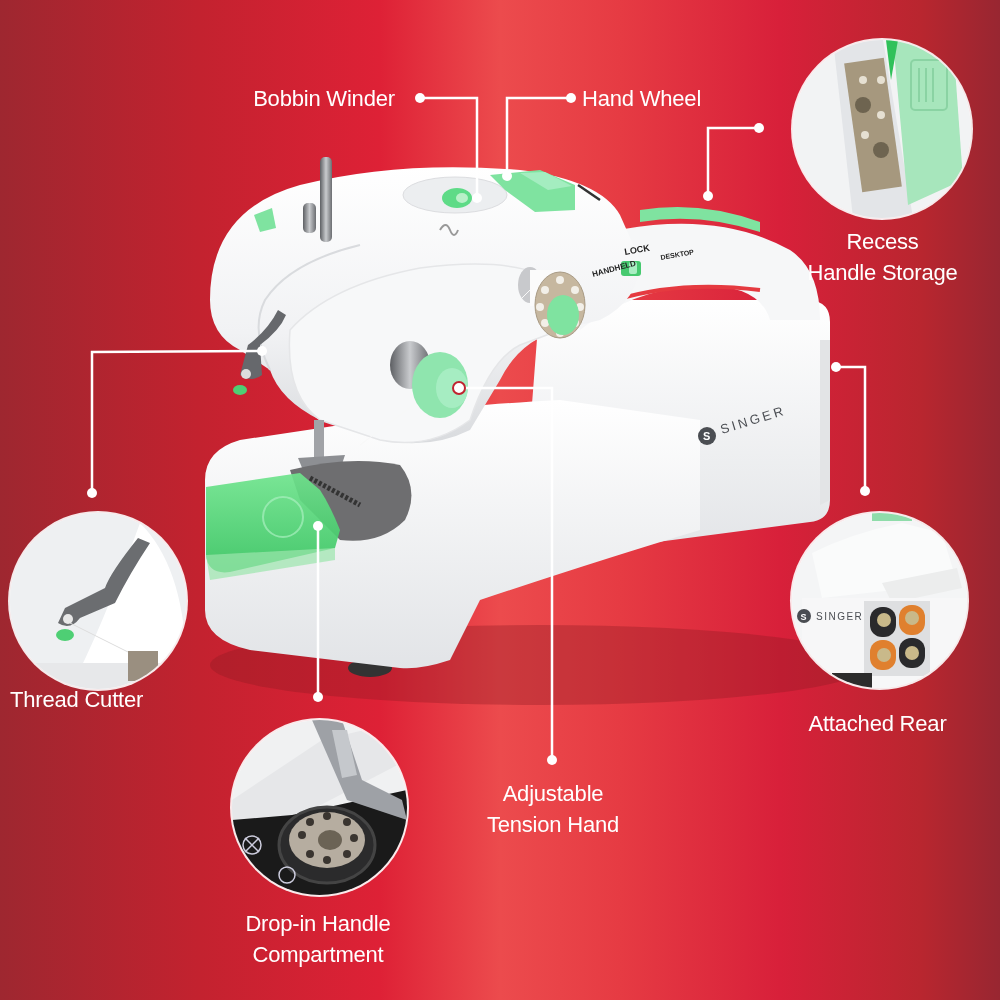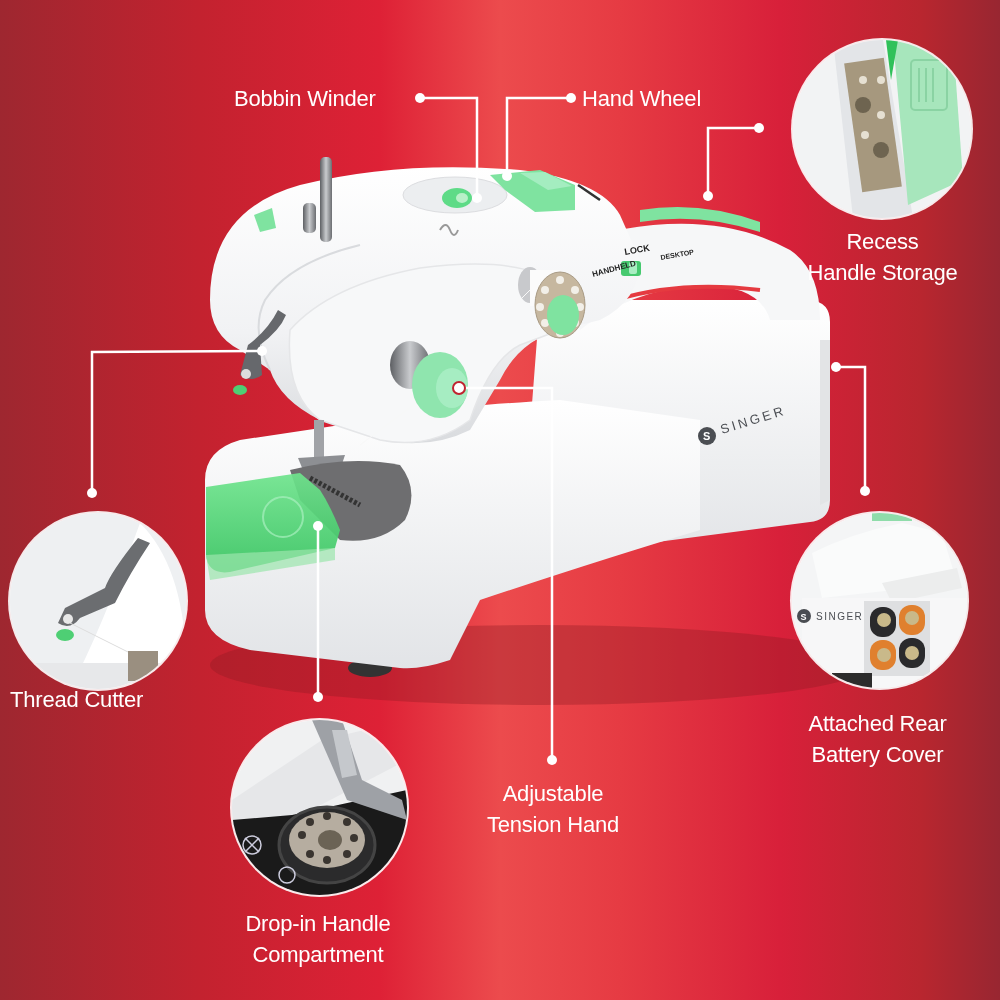--- a/index.html
+++ b/index.html
@@ -233,36 +233,35 @@
     <circle cx="92" cy="493" r="5"></circle>
     <circle cx="836" cy="367" r="5"></circle>
     <circle cx="865" cy="491" r="5"></circle>
     <circle cx="552" cy="760" r="5"></circle>
     <circle cx="318" cy="526" r="5"></circle>
     <circle cx="318" cy="697" r="5"></circle>
   </g>
   <circle cx="459" cy="388" r="6" fill="#ffffff" stroke="#c02430" stroke-width="2"></circle>
 </svg>
 
-<div class="label" style="left:234px;top:83px;width:180px;text-align:left;">
+<div class="label" style="left:234px;top:83px;width:180px;text-align:center;">
   <span>Bobbin Winder</span>
 </div>
 <div class="label" style="left:582px;top:83px;width:160px;text-align:left;">
   <span>Hand Wheel</span>
 </div>
 <div class="label" style="left:780px;top:226px;width:205px;">
   <div>Recess</div>
   <div>Handle Storage</div>
 </div>
 <div class="label" style="left:10px;top:684px;width:180px;text-align:left;">
   <span>Thread Cutter</span>
 </div>
 <div class="label" style="left:775px;top:708px;width:205px;">
   <div>Attached Rear</div>
-  <div>Battery Cover</div>
 </div>
 <div class="label" style="left:468px;top:778px;width:170px;">
   <div>Adjustable</div>
   <div>Tension Hand</div>
 </div>
 <div class="label" style="left:218px;top:908px;width:200px;">
   <div>Drop-in Handle</div>
   <div>Compartment</div>
 </div>
 

